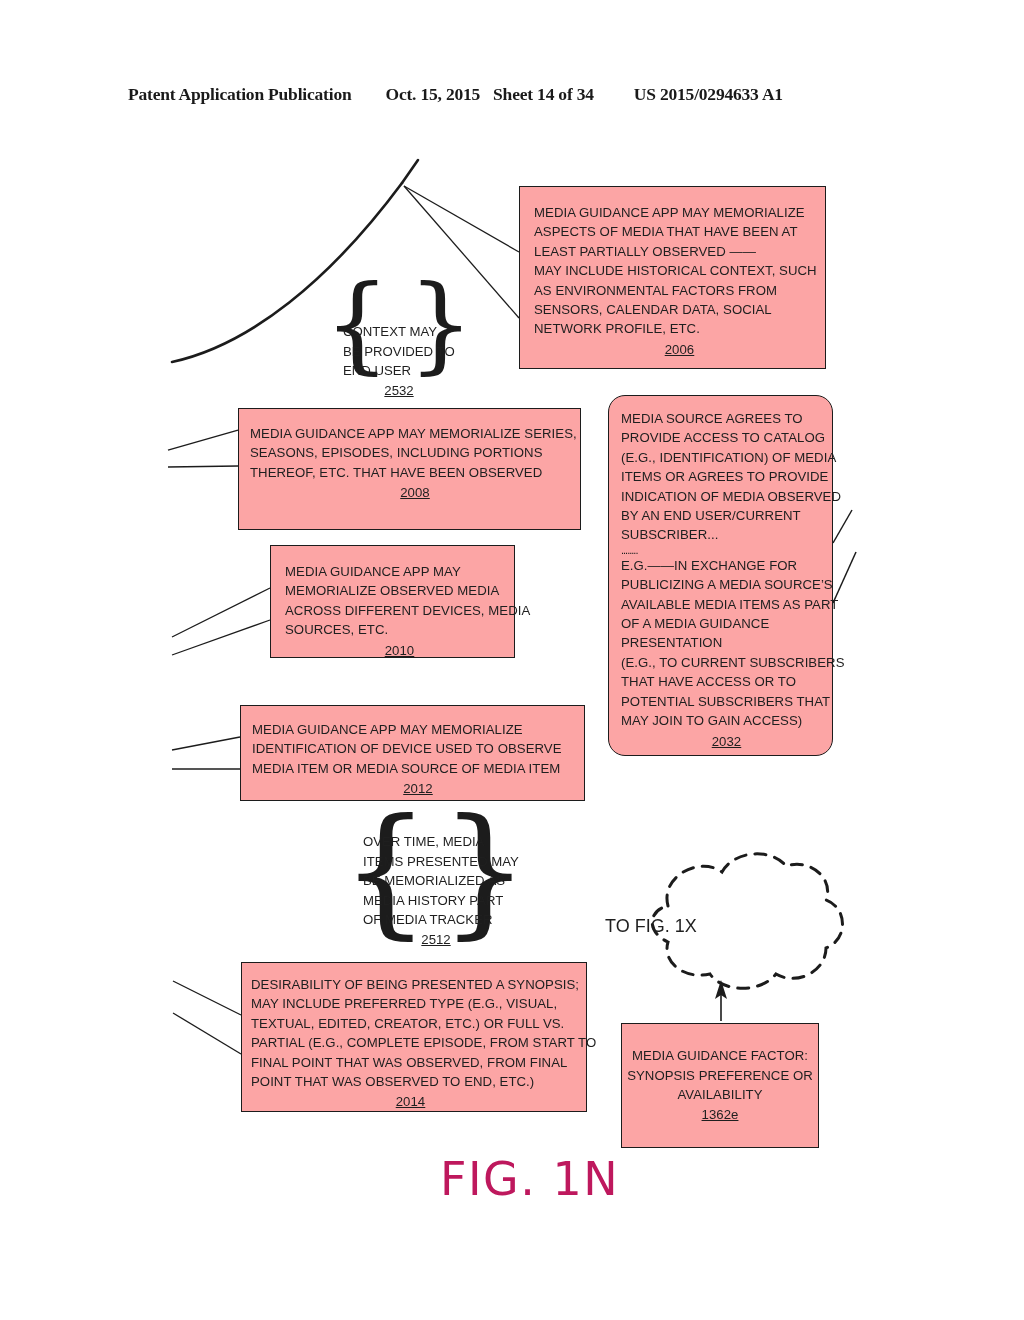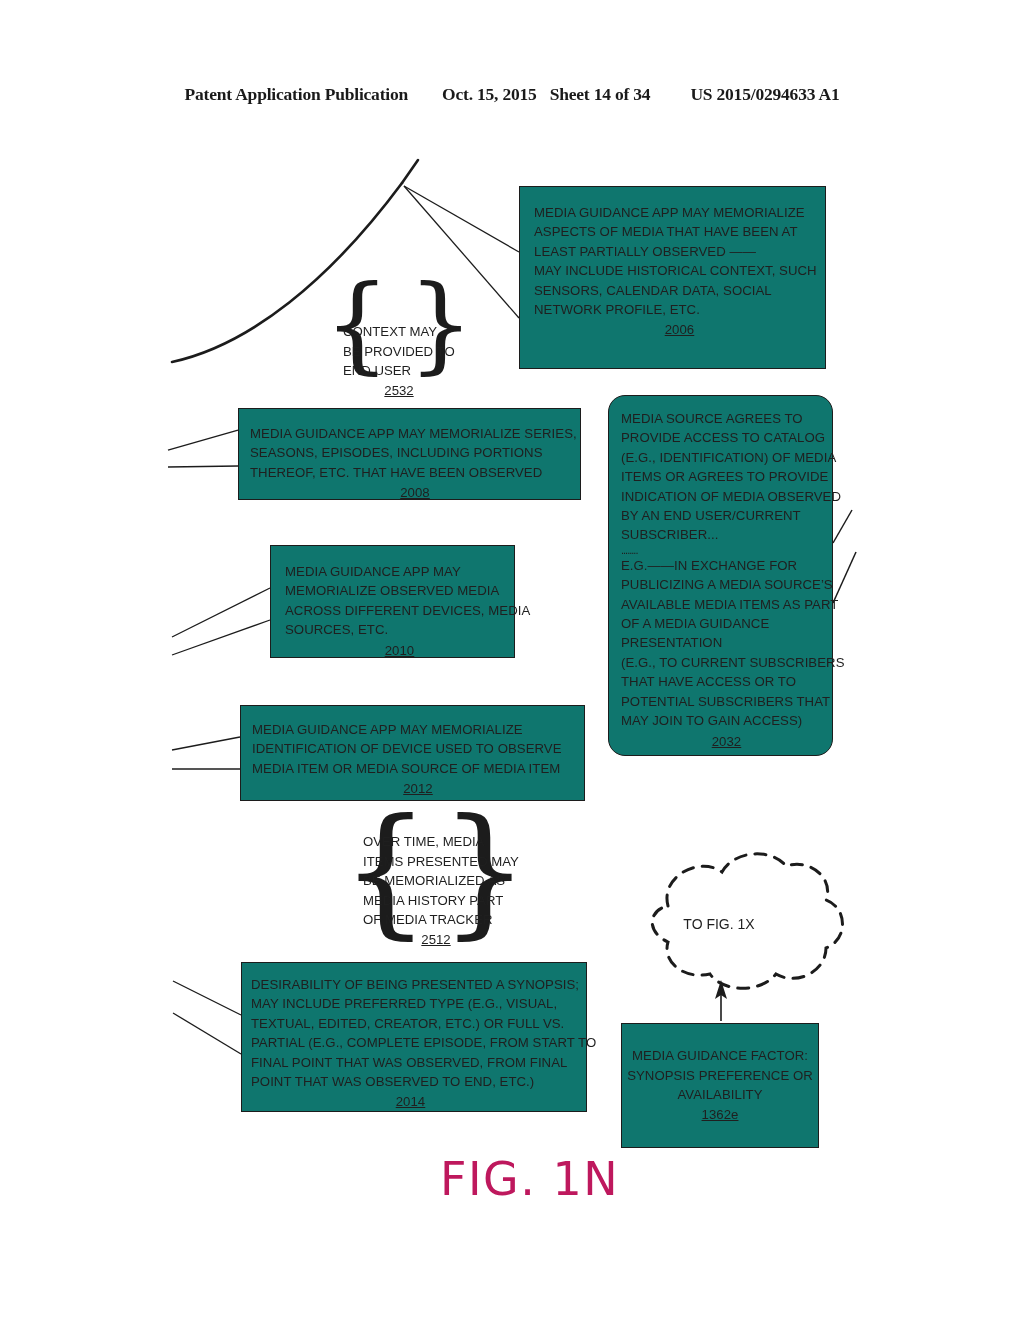--- a/index.html
+++ b/index.html
@@ -24,21 +24,20 @@
     left: 128px;
     width: 768px;
     height: 26px;
     font-family: "Liberation Serif", serif;
     font-weight: bold;
     font-size: 17.5px;
     letter-spacing: -0.2px;
     white-space: nowrap;
     display: flex;
     align-items: baseline;
-    justify-content: center;
   }
   #page-header .hdr-pub   { }
   #page-header .hdr-date  { margin-left: 34px; }
   #page-header .hdr-sheet { margin-left: 13px; }
   #page-header .hdr-num   { margin-left: 40px; }
 
   
   #figure-canvas {
     position: absolute;
     top: 0;
@@ -46,38 +45,38 @@
     width: 1024px;
     height: 1320px;
     pointer-events: none;
   }
 
   
   .fig-box {
     position: absolute;
     box-sizing: border-box;
     border: 1.4px solid #1c1c1c;
-    background: #0f766e;
+    background: #fca5a5;
     font-size: 13.2px;
     line-height: 19.4px;
     color: #1f1f1f;
     letter-spacing: 0.05px;
   }
   .fig-box .ln { display: block; white-space: pre; }
   .fig-box .ref {
     display: block;
     text-align: center;
     text-decoration: underline;
     margin-top: 1px;
   }
   .fig-box .dots { display: block; font-size: 11px; line-height: 11px; letter-spacing: -1px; }
 
   
   #box-2006 { left: 519px; top: 186px; width: 307px; height: 183px; padding: 16px 0 0 14px; }
-  #box-2008 { left: 238px; top: 408px; width: 343px; height: 92px; padding: 15px 0 16px 11px; }
+  #box-2008 { left: 238px; top: 408px; width: 343px; height: 122px; padding: 15px 0 16px 11px; }
   #box-2010 { left: 270px; top: 545px; width: 245px; height: 113px; padding: 16px 0 16px 14px; }
   #box-2012 { left: 240px; top: 705px; width: 345px; height: 96px; padding: 14px 0 0 11px; }
   #box-2014 { left: 241px; top: 962px; width: 346px; height: 150px; padding: 12px 16px 0 9px; }
   #box-2032 { left: 608px; top: 395px; width: 225px; height: 361px; padding: 13px 0 0 12px; border-radius: 17px; }
   #box-1362e {
     left: 621px; top: 1023px; width: 198px; height: 125px;
     padding: 16px; display: flex; flex-direction: column;
     align-items: center; justify-content: center; text-align: center;
   }
   #box-1362e .ln { text-align: center; }
@@ -120,22 +119,21 @@
     left: 605px;
     top: 856px;
     width: 228px;
     height: 140px;
   }
   #cloud-to-fig .cloud-label {
     position: absolute;
     left: 0;
     top: 60px;
     width: 228px;
-    text-align: center;
-    font-size: 14px;
+    font-size: 18px;
     color: #1f1f1f;
   }
 
   
   #fig-caption {
     position: absolute;
     left: 440px;
     top: 1152px;
     font-size: 46px;
     letter-spacing: 1.5px;
@@ -189,20 +187,21 @@
 
   <line x1="721" y1="1021" x2="721" y2="992" stroke="#1c1c1c" stroke-width="1.6"></line>
   <polygon points="721,980 715,999 721,995 727,999" fill="#1c1c1c"></polygon>
 </svg>
 
 <div class="fig-box" id="box-2006">
   <span class="ln">MEDIA GUIDANCE APP MAY MEMORIALIZE</span>
   <span class="ln">ASPECTS OF MEDIA THAT HAVE BEEN AT</span>
   <span class="ln">LEAST PARTIALLY OBSERVED ——</span>
   <span class="ln">MAY INCLUDE HISTORICAL CONTEXT, SUCH</span>
+  <span class="ln">AS ENVIRONMENTAL FACTORS FROM</span>
   <span class="ln">SENSORS, CALENDAR DATA, SOCIAL</span>
   <span class="ln">NETWORK PROFILE, ETC.</span>
   <span class="ref">2006</span>
 </div>
 
 <div class="fig-box" id="box-2008">
   <span class="ln">MEDIA GUIDANCE APP MAY MEMORIALIZE SERIES,</span>
   <span class="ln">SEASONS, EPISODES, INCLUDING PORTIONS</span>
   <span class="ln">THEREOF, ETC. THAT HAVE BEEN OBSERVED</span>
   <span class="ref">2008</span>

